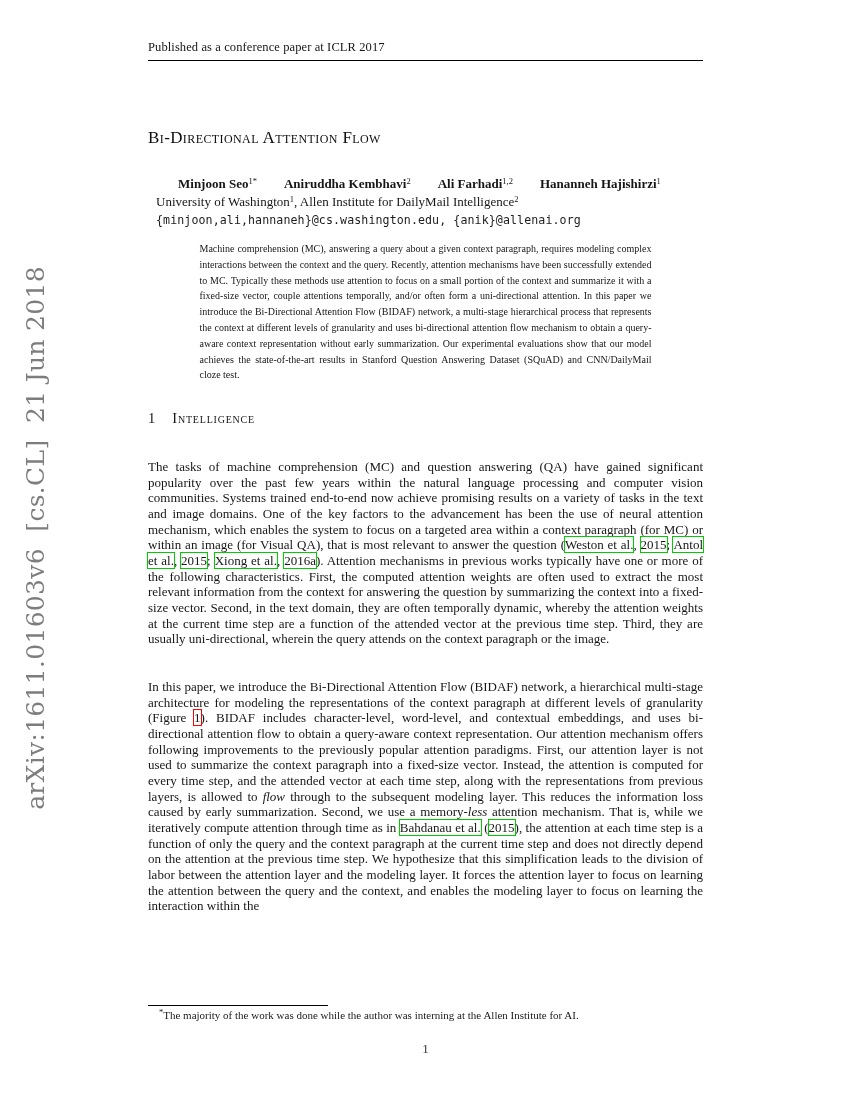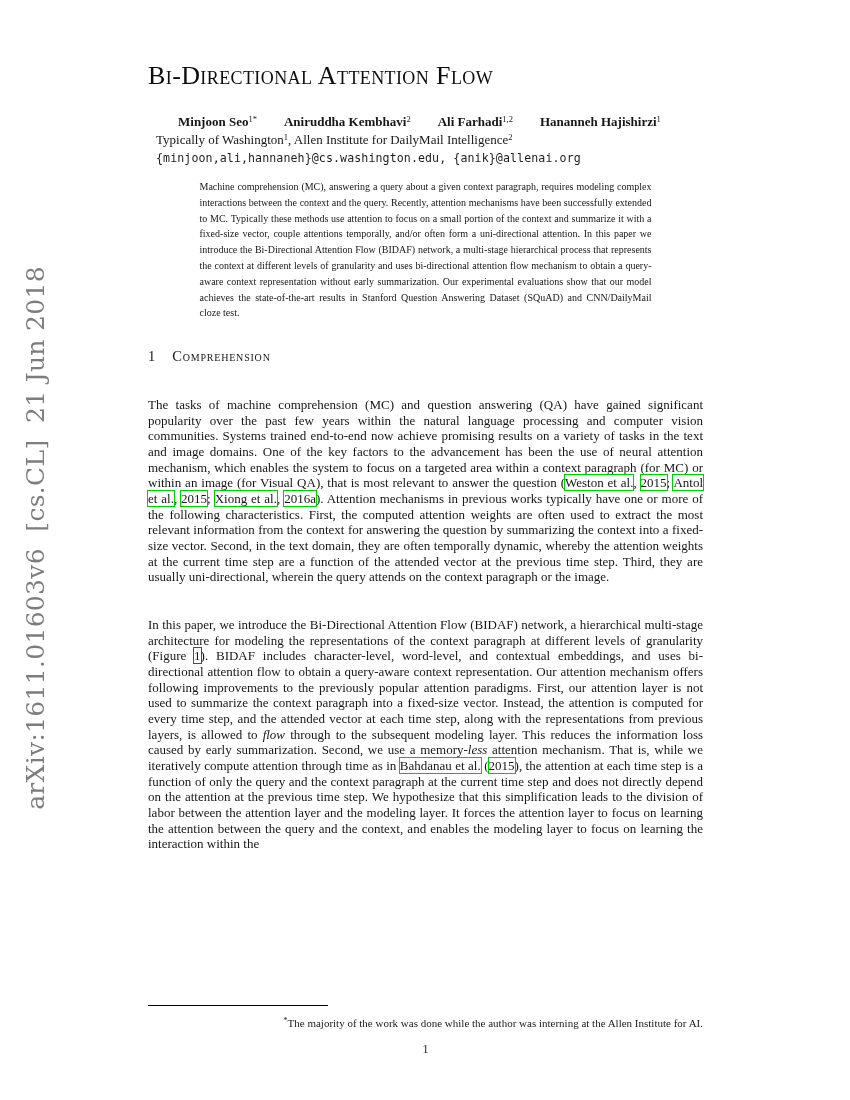--- a/index.html
+++ b/index.html
@@ -28,24 +28,24 @@
   .content { position:absolute; left:148px; top:40px; width:555px; }
 
   .running-header {
     font-size:12.5px;
     padding-bottom:5px;
     border-bottom:1.2px solid #000;
     letter-spacing:0.1px;
   }
 
   .paper-title {
-    margin-top:21px;
+    margin-top:62px;
     font-variant:small-caps;
     font-weight:400;
-    font-size:26px;
+    font-size:17px;
     line-height:30px;
     letter-spacing:0.4px;
     color:#0d0d0d;
   }
 
   .authors-row { margin-top:23px; font-size:13px; padding-left:8px; line-height:16px;margin-left:22px; }
   .affiliation  { margin-top:1px;  font-size:13px; padding-left:8px; line-height:16px; }
   .emails {
     margin-top:2px; padding-left:8px;
     font-family:"DejaVu Sans Mono","Liberation Mono",monospace;
@@ -84,54 +84,55 @@
   .seg-cite   { outline:1px solid #00cc00; }
   .seg-figref { outline:1px solid #ff0000; }
   .seg-i      { font-style:italic; }
   .seg-b      { font-weight:bold; }
   .seg-sup    { font-size:8.5px; position:relative; top:-4.5px; }
   .seg-gap    { display:inline-block; width:27px; }
 
   .footnote-block { position:absolute; left:148px; top:1005px; width:555px; }
   .footnote-rule  { width:180px; border-top:1.2px solid #000; }
   .footnote-text  {
-    margin-top:11px; padding-left:11px;
-    font-size:11px; line-height:13px; color:#1a1a1a;text-align:right;
+    margin-top:3px; padding-left:11px;
+    font-size:11px; line-height:13px; color:#1a1a1a;
   }
 
   .page-number {
     position:absolute; left:148px; top:1041px; width:555px;
     text-align:center; font-size:13px; color:#333;
   }
 </style>
 </head>
 <body>
 
 <div class="page">
 
   <div class="arxiv-watermark">arXiv:1611.01603v6  [cs.CL]  21 Jun 2018</div>
 
   <div class="content">
 
+    <div class="running-header">Published as a conference paper at ICLR 2017</div>
 
     <h1 class="paper-title">
       <span>Bi-Directional Attention Flow</span><br>
     </h1>
 
     <div class="authors-row"><span class="seg-b">Minjoon Seo</span><span class="seg-sup">1*</span><span class="seg-gap"></span><span class="seg-b">Aniruddha Kembhavi</span><span class="seg-sup">2</span><span class="seg-gap"></span><span class="seg-b">Ali Farhadi</span><span class="seg-sup">1,2</span><span class="seg-gap"></span><span class="seg-b">Hananneh Hajishirzi</span><span class="seg-sup">1</span></div>
 
-    <div class="affiliation"><span class="seg-plain">Typically of Washington</span><span class="seg-sup">1</span><span class="seg-plain">, Allen Institute for DailyMail Intelligence</span><span class="seg-sup">2</span></div>
+    <div class="affiliation"><span class="seg-plain">University of Washington</span><span class="seg-sup">1</span><span class="seg-plain">, Allen Institute for DailyMail Intelligence</span><span class="seg-sup">2</span></div>
 
     <div class="emails">{minjoon,ali,hannaneh}@cs.washington.edu, {anik}@allenai.org</div>
 
 
     <div class="abstract-body">Machine comprehension (MC), answering a query about a given context paragraph, requires modeling complex interactions between the context and the query. Recently, attention mechanisms have been successfully extended to MC. Typically these methods use attention to focus on a small portion of the context and summarize it with a fixed-size vector, couple attentions temporally, and/or often form a uni-directional attention. In this paper we introduce the Bi-Directional Attention Flow (BIDAF) network, a multi-stage hierarchical process that represents the context at different levels of granularity and uses bi-directional attention flow mechanism to obtain a query-aware context representation without early summarization. Our experimental evaluations show that our model achieves the state-of-the-art results in Stanford Question Answering Dataset (SQuAD) and CNN/DailyMail cloze test.</div>
 
     <div class="section-heading">
-      <span class="section-num">1</span><span class="section-title">Comprehension</span>
+      <span class="section-num">1</span><span class="section-title">Intelligence</span>
     </div>
 
     <p class="body-para"><span class="seg-plain">The tasks of machine comprehension (MC) and question answering (QA) have gained significant popularity over the past few years within the natural language processing and computer vision communities. Systems trained end-to-end now achieve promising results on a variety of tasks in the text and image domains. One of the key factors to the advancement has been the use of neural attention mechanism, which enables the system to focus on a targeted area within a context paragraph (for MC) or within an image (for Visual QA), that is most relevant to answer the question (</span><span class="seg-cite">Weston et al.</span><span class="seg-plain">, </span><span class="seg-cite">2015</span><span class="seg-plain">; </span><span class="seg-cite">Antol et al.</span><span class="seg-plain">, </span><span class="seg-cite">2015</span><span class="seg-plain">; </span><span class="seg-cite">Xiong et al.</span><span class="seg-plain">, </span><span class="seg-cite">2016a</span><span class="seg-plain">). Attention mechanisms in previous works typically have one or more of the following characteristics. First, the computed attention weights are often used to extract the most relevant information from the context for answering the question by summarizing the context into a fixed-size vector. Second, in the text domain, they are often temporally dynamic, whereby the attention weights at the current time step are a function of the attended vector at the previous time step. Third, they are usually uni-directional, wherein the query attends on the context paragraph or the image.</span></p>
 
     <p class="body-para second"><span class="seg-plain">In this paper, we introduce the Bi-Directional Attention Flow (BIDAF) network, a hierarchical multi-stage architecture for modeling the representations of the context paragraph at different levels of granularity (Figure </span><span class="seg-figref">1</span><span class="seg-plain">). BIDAF includes character-level, word-level, and contextual embeddings, and uses bi-directional attention flow to obtain a query-aware context representation. Our attention mechanism offers following improvements to the previously popular attention paradigms. First, our attention layer is not used to summarize the context paragraph into a fixed-size vector. Instead, the attention is computed for every time step, and the attended vector at each time step, along with the representations from previous layers, is allowed to </span><span class="seg-i">flow</span><span class="seg-plain"> through to the subsequent modeling layer. This reduces the information loss caused by early summarization. Second, we use a memory-</span><span class="seg-i">less</span><span class="seg-plain"> attention mechanism. That is, while we iteratively compute attention through time as in </span><span class="seg-cite">Bahdanau et al.</span><span class="seg-plain"> (</span><span class="seg-cite">2015</span><span class="seg-plain">), the attention at each time step is a function of only the query and the context paragraph at the current time step and does not directly depend on the attention at the previous time step. We hypothesize that this simplification leads to the division of labor between the attention layer and the modeling layer. It forces the attention layer to focus on learning the attention between the query and the context, and enables the modeling layer to focus on learning the interaction within the</span></p>
 
   </div>
 
   <div class="footnote-block">
     <div class="footnote-rule"></div>

